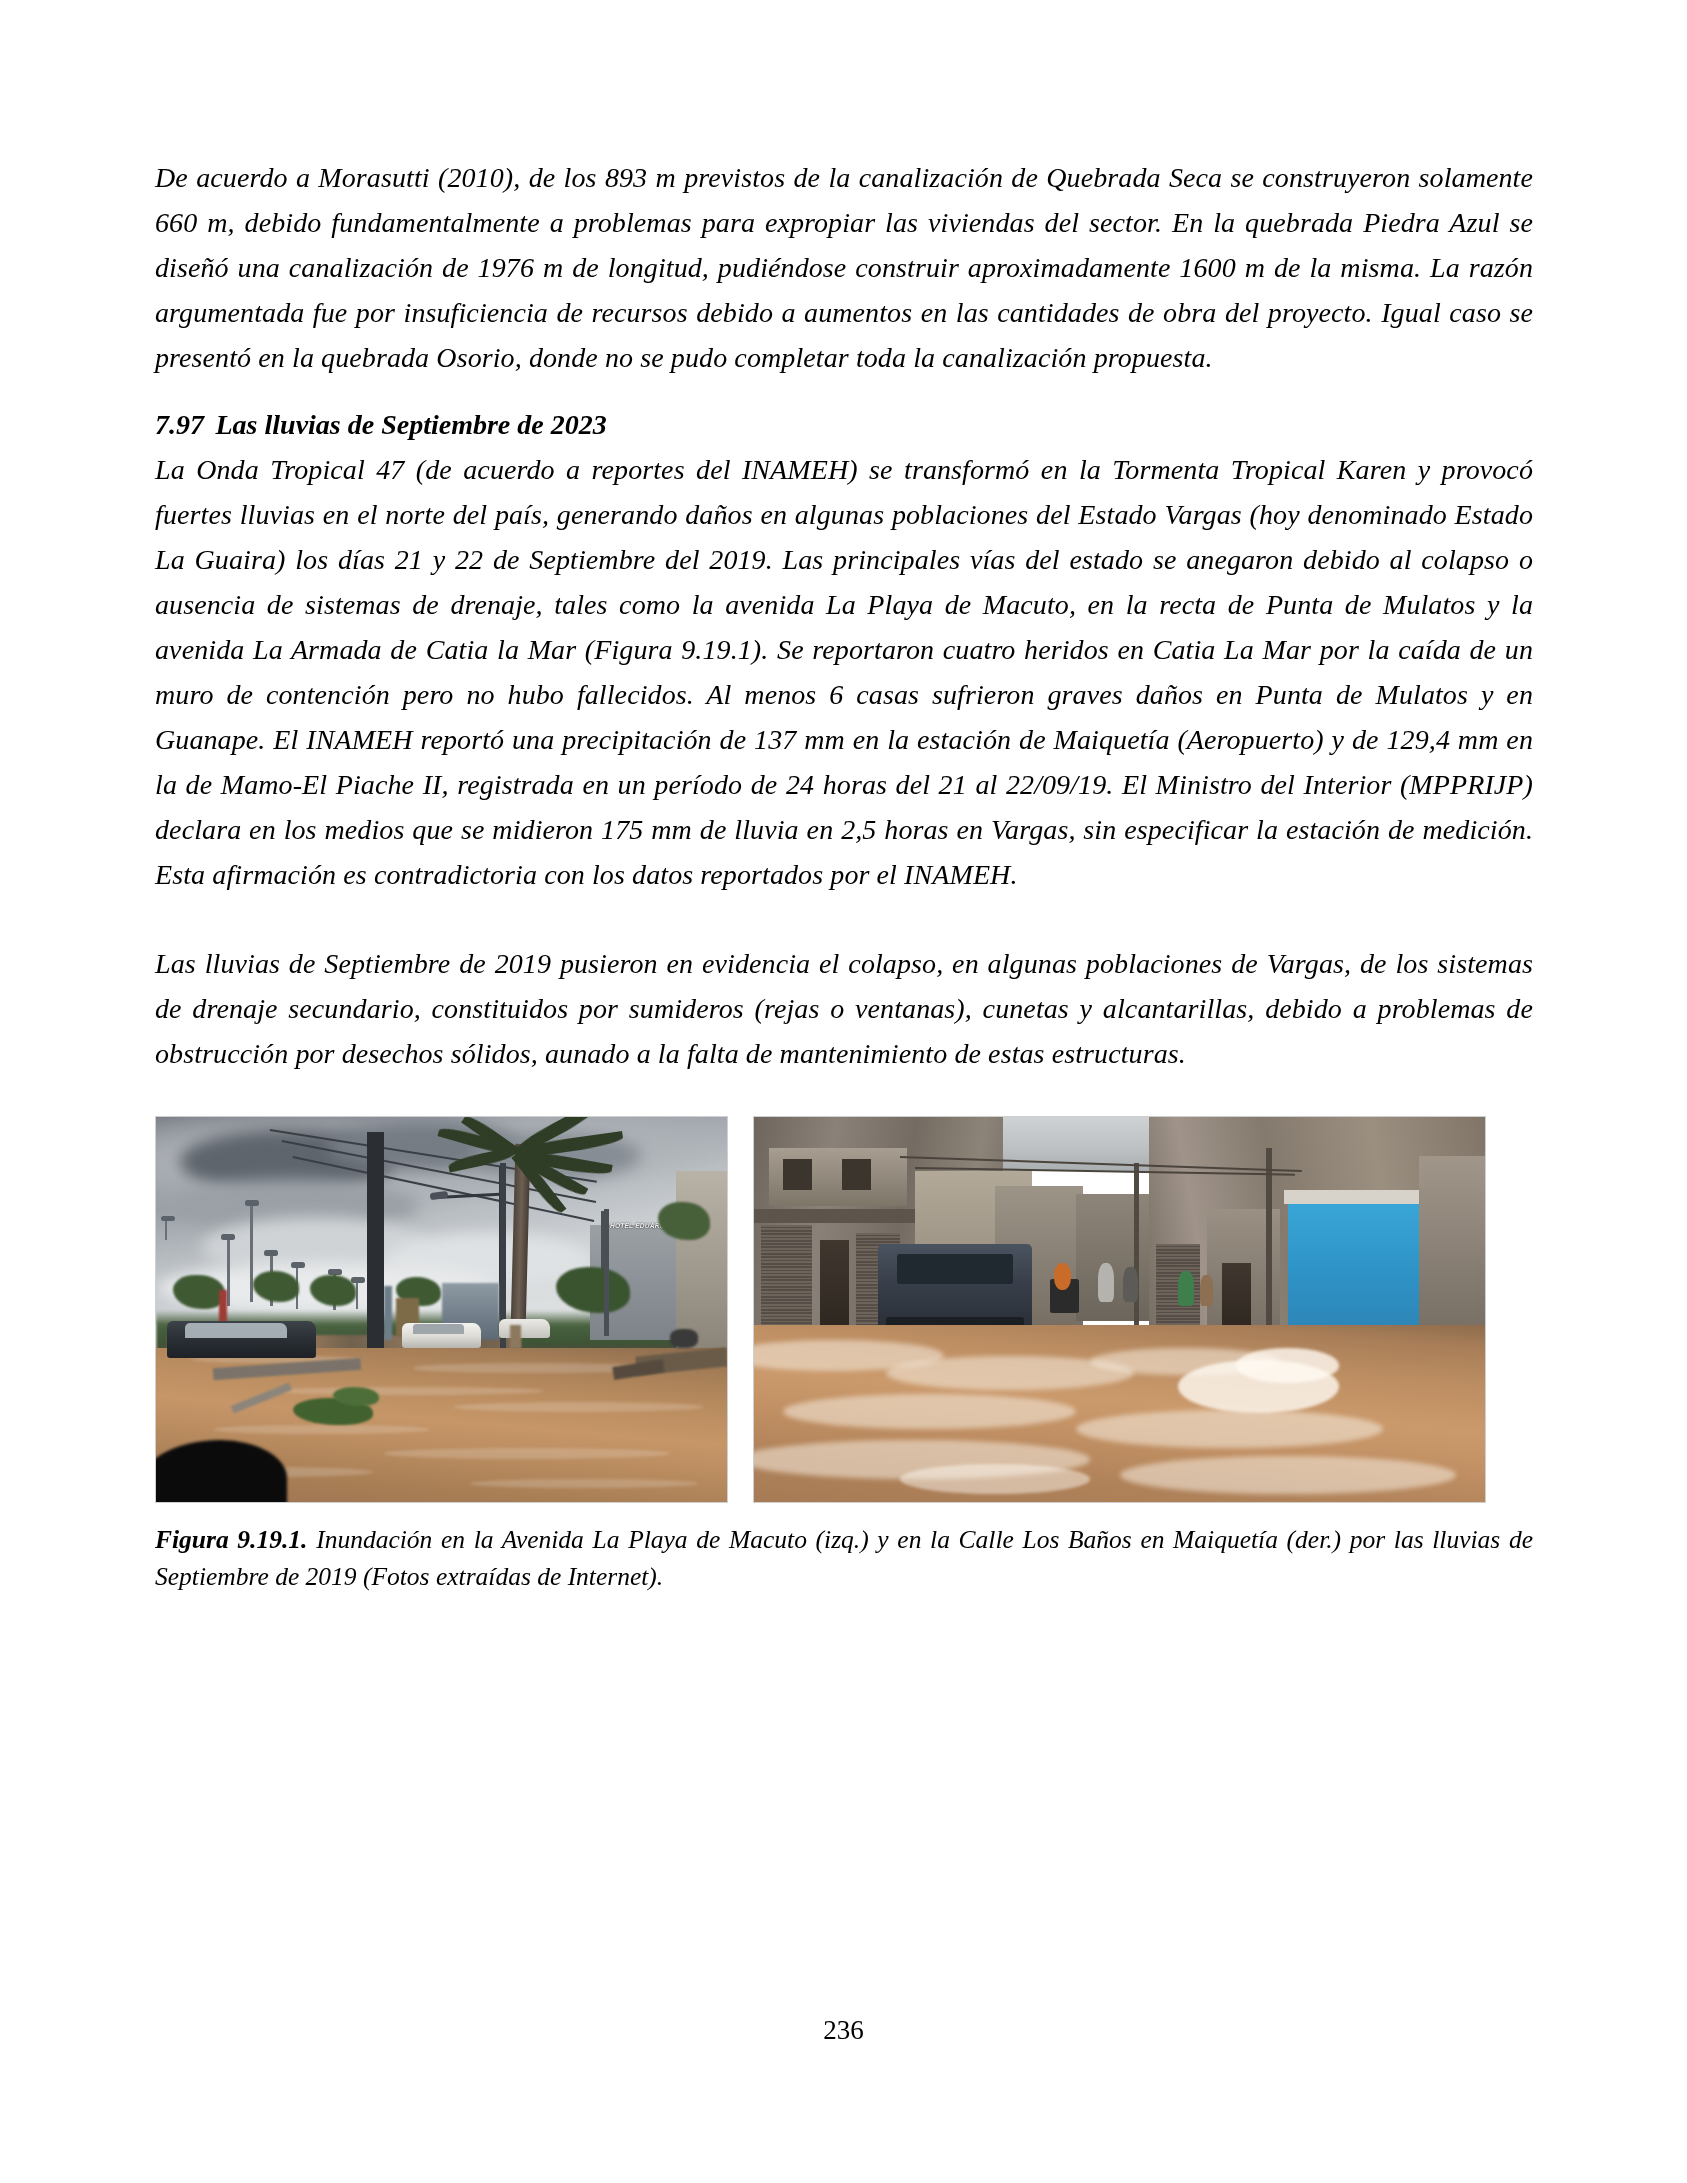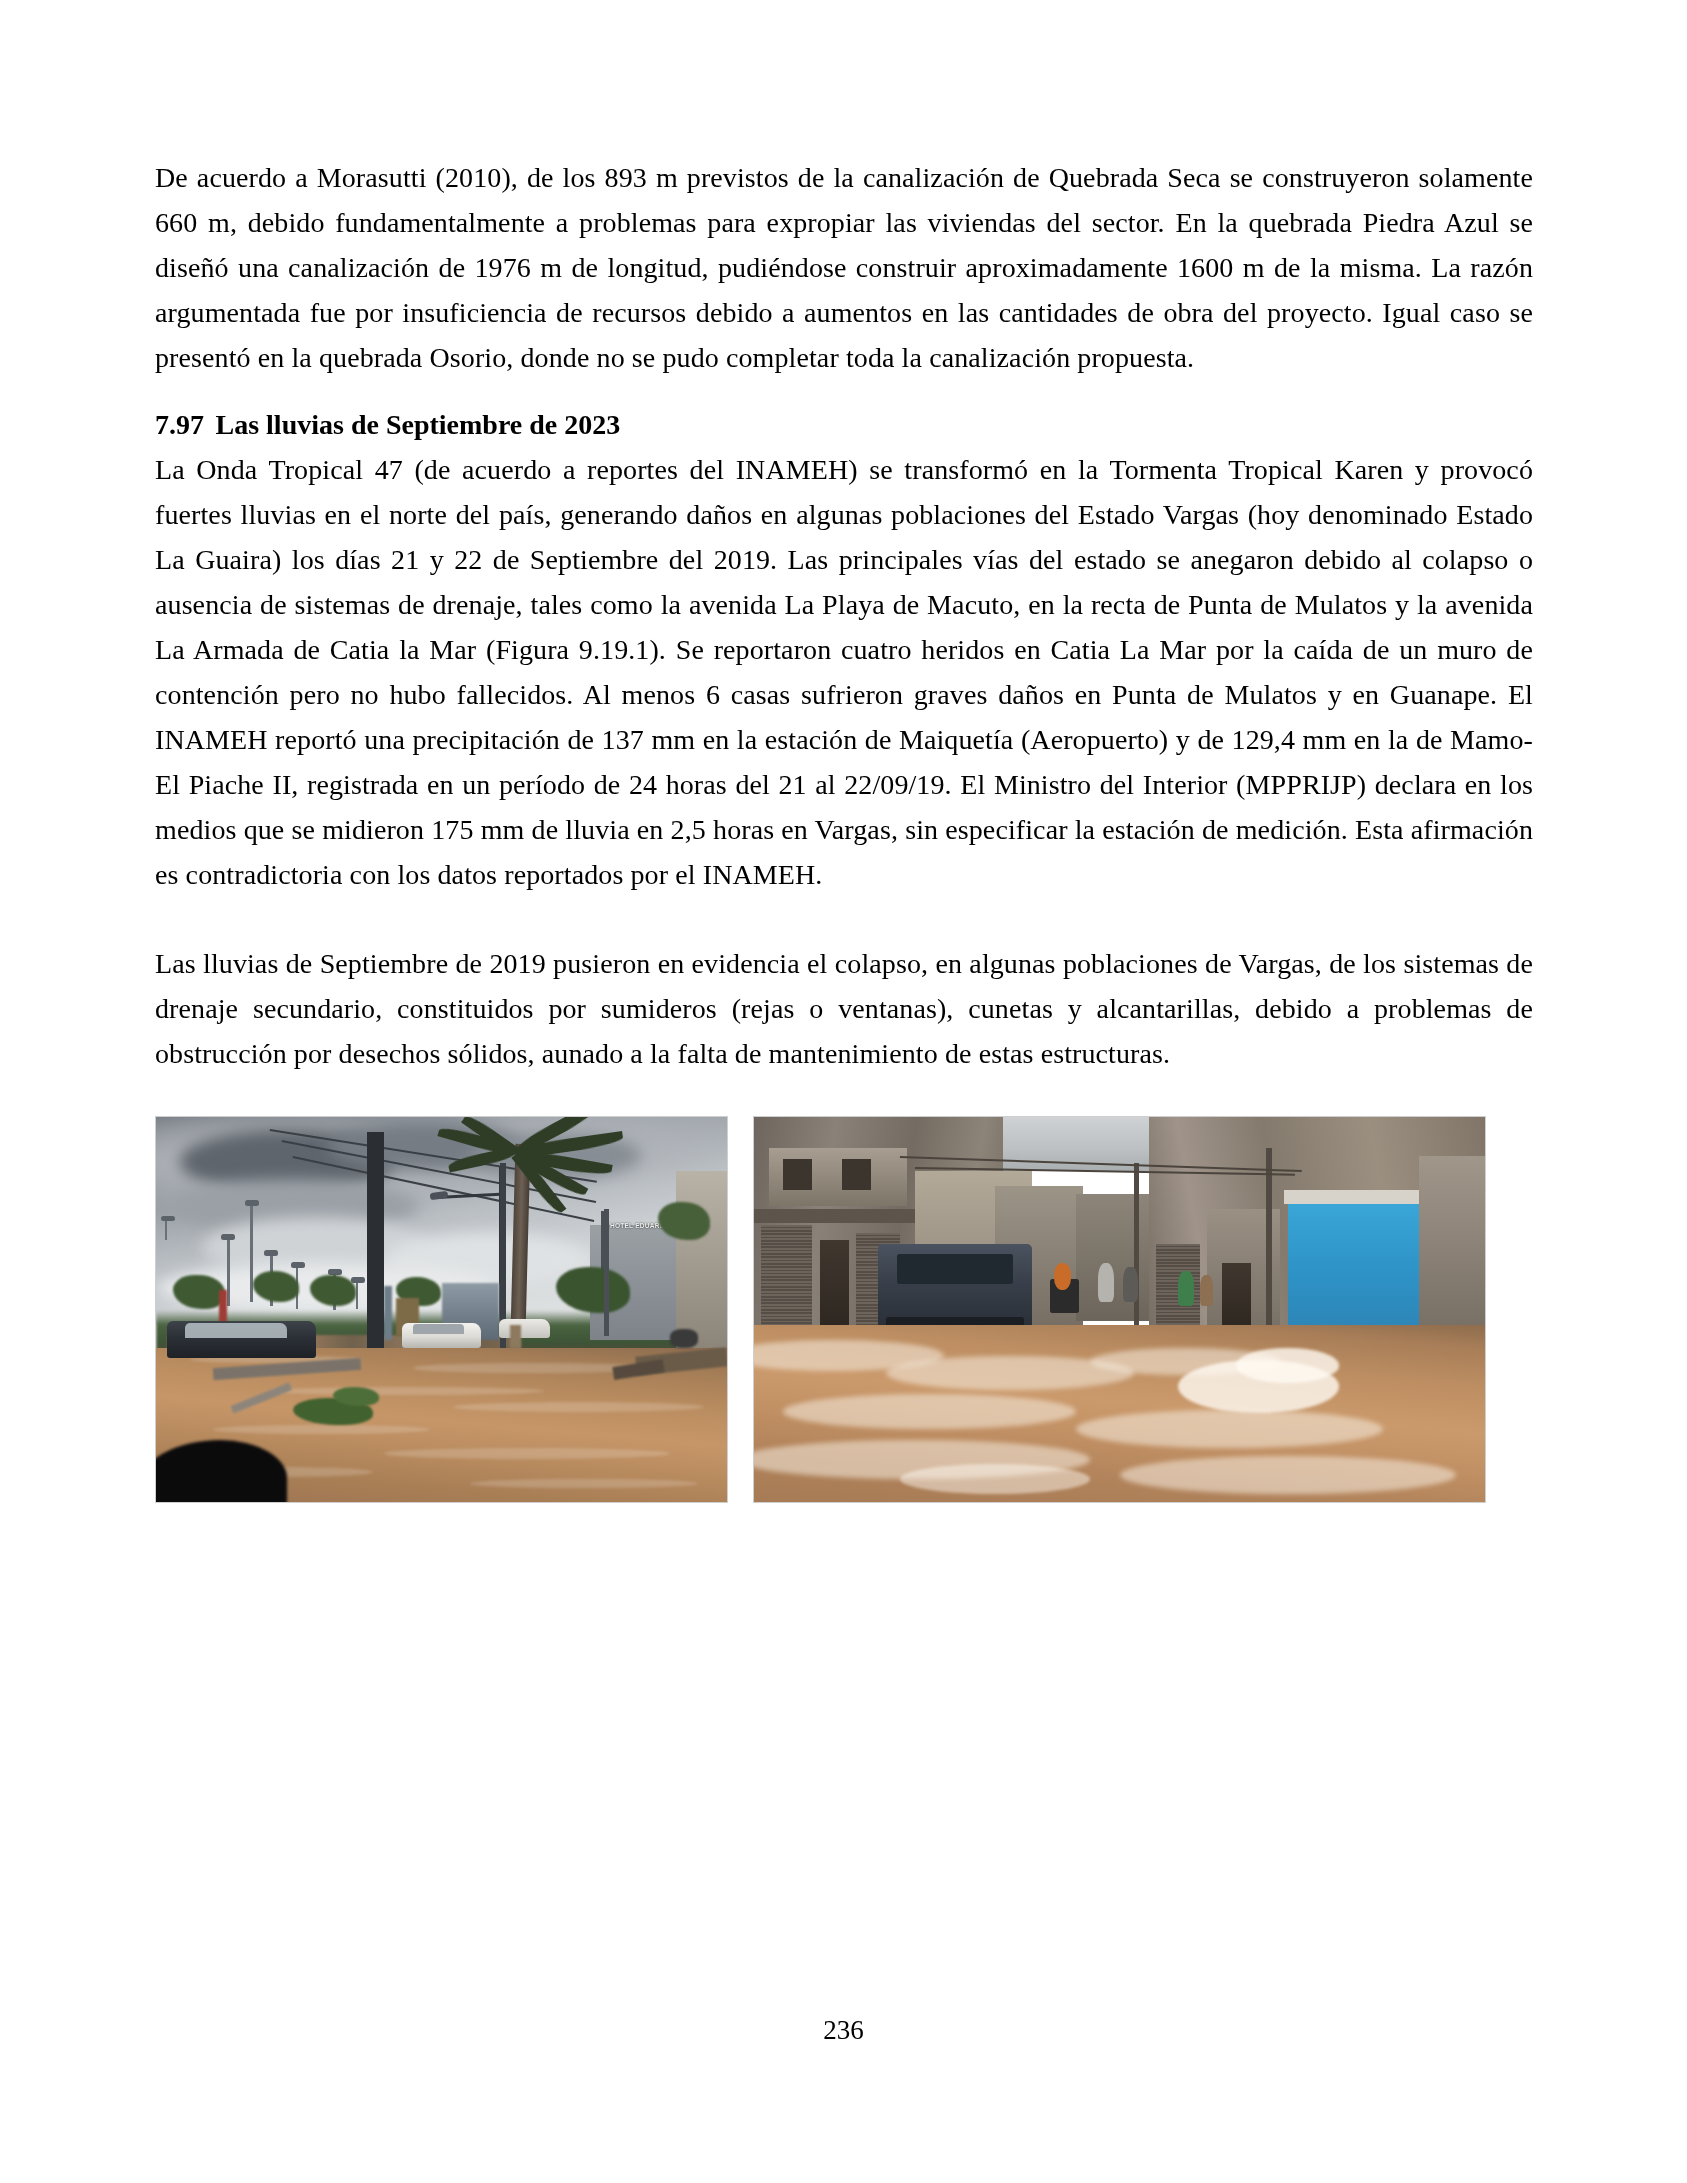--- a/index.html
+++ b/index.html
@@ -21,20 +21,21 @@
     top: 0;
     width: 1687px;
     height: 2183px;
     background: #ffffff;
   }
   .content {
     position: absolute;
     left: 155px;
     top: 155px;
     width: 1378px;
+    font-style: italic;
   }
   p.body-par {
     font-size: 28px;
     line-height: 45px;
     text-align: justify;
     text-justify: inter-word;
     margin: 0 0 0 0;
     letter-spacing: 0.1px;
   }
   p.body-par.gap-before {
@@ -440,18 +441,21 @@
         <div class="p2-splash" style="left:58%;top:63%;width:22%;height:14%;"></div>
         <div class="p2-splash" style="left:66%;top:60%;width:14%;height:9%;"></div>
         <div class="p2-foam" style="left:4%;top:72%;width:40%;height:9%;"></div>
         <div class="p2-foam" style="left:44%;top:76%;width:42%;height:10%;"></div>
         <div class="p2-foam" style="left:-2%;top:84%;width:48%;height:10%;"></div>
         <div class="p2-foam" style="left:50%;top:88%;width:46%;height:10%;"></div>
         <div class="p2-splash" style="left:20%;top:90%;width:26%;height:8%;opacity:0.6;"></div>
       </div>
     </div>
 
+    <div class="caption">
+      <span class="cap-label">Figura 9.19.1.</span><span> Inundación en la Avenida La Playa de Macuto (izq.) y en la Calle Los Baños en Maiquetía (der.) por las lluvias de Septiembre de 2019 (Fotos extraídas de Internet).</span>
+    </div>
 
   </div>
 
   <div class="page-number">236</div>
 </div>
 
 
 </body></html>

